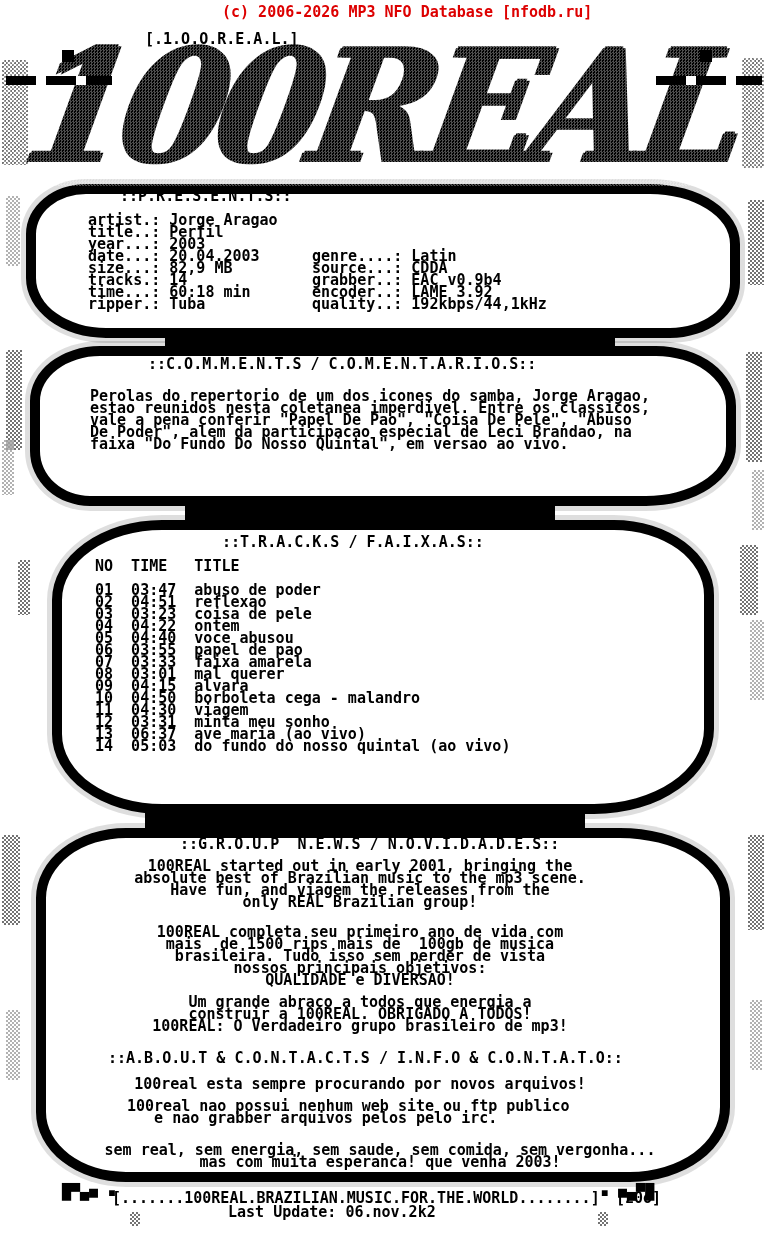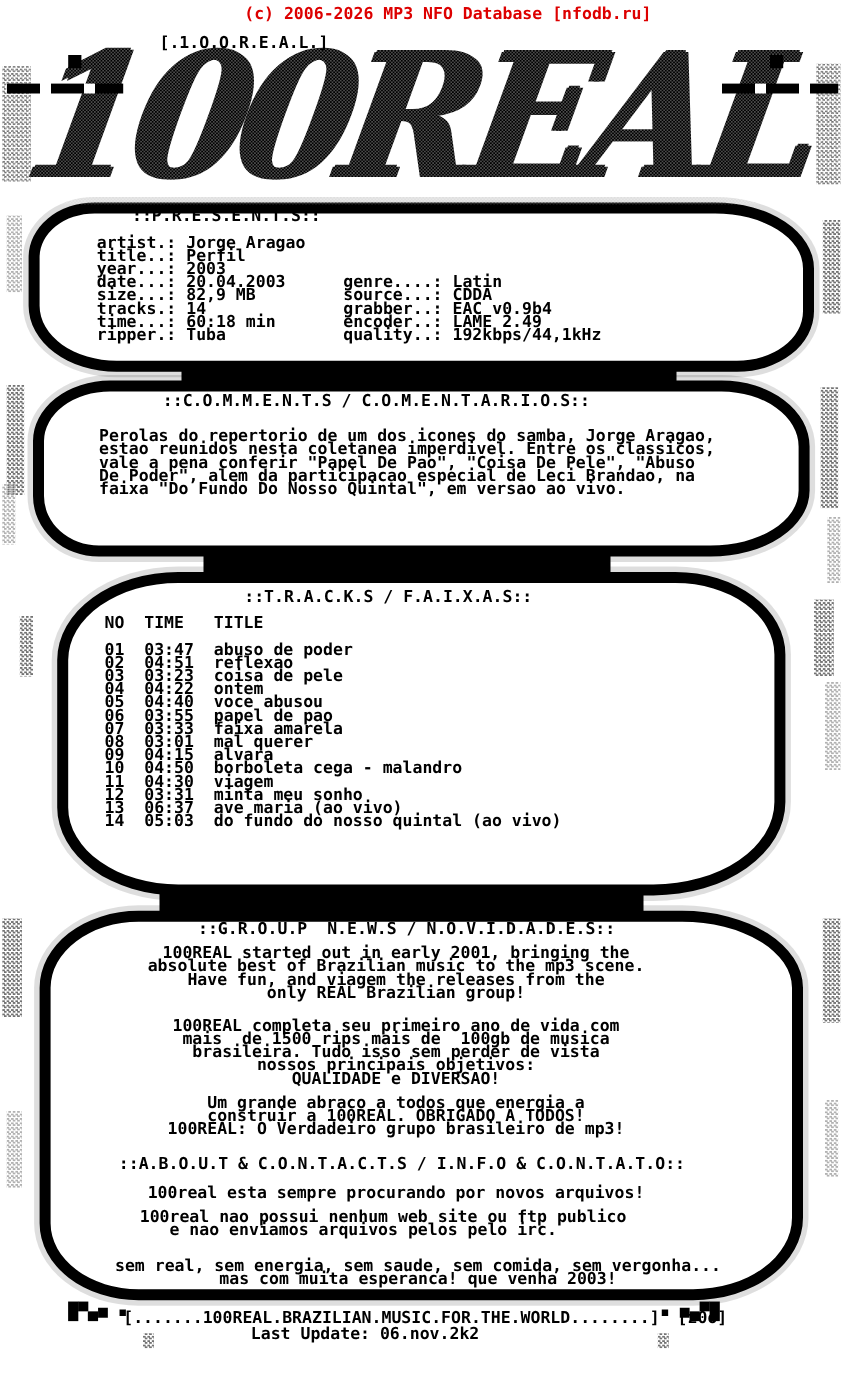--- a/index.html
+++ b/index.html
@@ -91,21 +91,21 @@
 title..: Perfil
 year...: 2003
 date...: 20.04.2003
 size...: 82,9 MB
 tracks.: 14
 time...: 60:18 min
 ripper.: Tuba</div>
 <div class="mono txt" style="left:312px;top:250px">genre....: Latin
 source...: CDDA
 grabber..: EAC v0.9b4
-encoder..: LAME 2.49
+encoder..: LAME 3.92
 quality..: 192kbps/44,1kHz</div>
 
 <div class="bubble" style="left:30px;top:346px;width:686px;height:140px;border-radius:70px 80px 90px 60px / 55px 60px 60px 55px"></div>
 <div class="connector" style="left:185px;top:504px;width:370px;height:17px"></div>
 <div class="mono txt" style="left:148px;top:358px">::C.O.M.M.E.N.T.S / C.O.M.E.N.T.A.R.I.O.S::</div>
 <div class="mono txt" style="left:90px;top:390px">Perolas do repertorio de um dos icones do samba, Jorge Aragao,
 estao reunidos nesta coletanea imperdivel. Entre os classicos,
 vale a pena conferir "Papel De Pao", "Coisa De Pele", "Abuso
 De Poder", alem da participacao especial de Leci Brandao, na
 faixa "Do Fundo Do Nosso Quintal", em versao ao vivo.</div>
@@ -139,21 +139,21 @@
 mais  de 1500 rips mais de  100gb de musica
 brasileira. Tudo isso sem perder de vista
 nossos principais objetivos:
 QUALIDADE e DIVERSAO!</div>
 <div class="mono txt ctr" style="left:40px;top:996px;width:640px">Um grande abraco a todos que energia a
 construir a 100REAL. OBRIGADO A TODOS!
 100REAL: O Verdadeiro grupo brasileiro de mp3!</div>
 <div class="mono txt" style="left:108px;top:1052px">::A.B.O.U.T &amp; C.O.N.T.A.C.T.S / I.N.F.O &amp; C.O.N.T.A.T.O::</div>
 <div class="mono txt ctr" style="left:40px;top:1078px;width:640px">100real esta sempre procurando por novos arquivos!</div>
 <div class="mono txt" style="left:127px;top:1100px">100real nao possui nenhum web site ou ftp publico
-   e nao enviamos arquivos pelos pelo irc.</div>
+   e nao grabber arquivos pelos pelo irc.</div>
 <div class="mono txt ctr" style="left:60px;top:1144px;width:640px">sem real, sem energia, sem saude, sem comida, sem vergonha...
 mas com muita esperanca! que venha 2003!</div>
 
 <div class="mono txt" style="left:12px;top:1253px">[2k2]</div>
 <div class="mono txt" style="left:62px;top:1186px">█▀▄■ ▪</div>
 <div class="mono txt" style="left:112px;top:1192px">[.......100REAL.BRAZILIAN.MUSIC.FOR.THE.WORLD........]</div>
 <div class="mono txt" style="left:600px;top:1186px">▪ ■▄▀█</div>
 <div class="mono txt" style="left:616px;top:1192px">[z0o]</div>
 <div class="mono txt" style="left:228px;top:1206px">Last Update: 06.nov.2k2</div>
 

